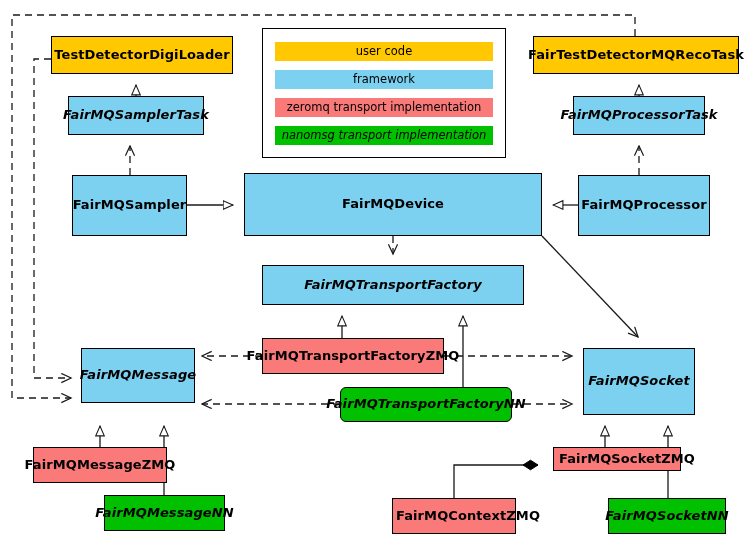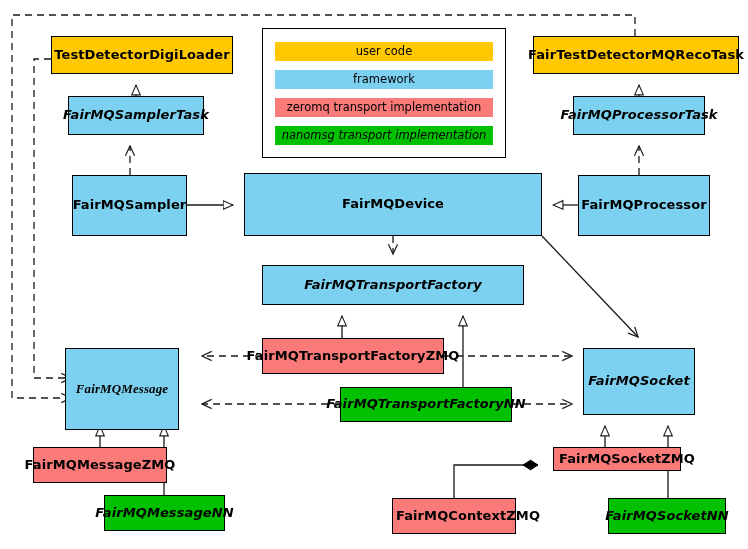--- a/index.html
+++ b/index.html
@@ -180,25 +180,25 @@
   </div>
 
   <div class="node c-framework abstract" style="left:262px;top:265px;width:262px;height:40px;">
     <span>FairMQTransportFactory</span>
   </div>
 
   <div class="node c-zeromq" style="left:262px;top:338px;width:182px;height:36px;">
     <span>FairMQTransportFactoryZMQ</span>
   </div>
 
-  <div class="node c-nanomsg" style="left:340px;top:387px;width:172px;height:35px;">
+  <div class="node c-nanomsg" style="left:340px;top:387px;width:172px;height:35px;border-radius:6px;">
     <span>FairMQTransportFactoryNN</span>
   </div>
 
-  <div class="node c-framework abstract" style="left:65px;top:348px;width:114px;height:82px;font-family:Liberation Serif, serif;">
+  <div class="node c-framework abstract" style="left:81px;top:348px;width:114px;height:55px;">
     <span>FairMQMessage</span>
   </div>
 
   <div class="node c-framework abstract" style="left:583px;top:348px;width:112px;height:67px;">
     <span>FairMQSocket</span>
   </div>
 
   <div class="node c-zeromq" style="left:33px;top:447px;width:134px;height:36px;">
     <span>FairMQMessageZMQ</span>
   </div>

